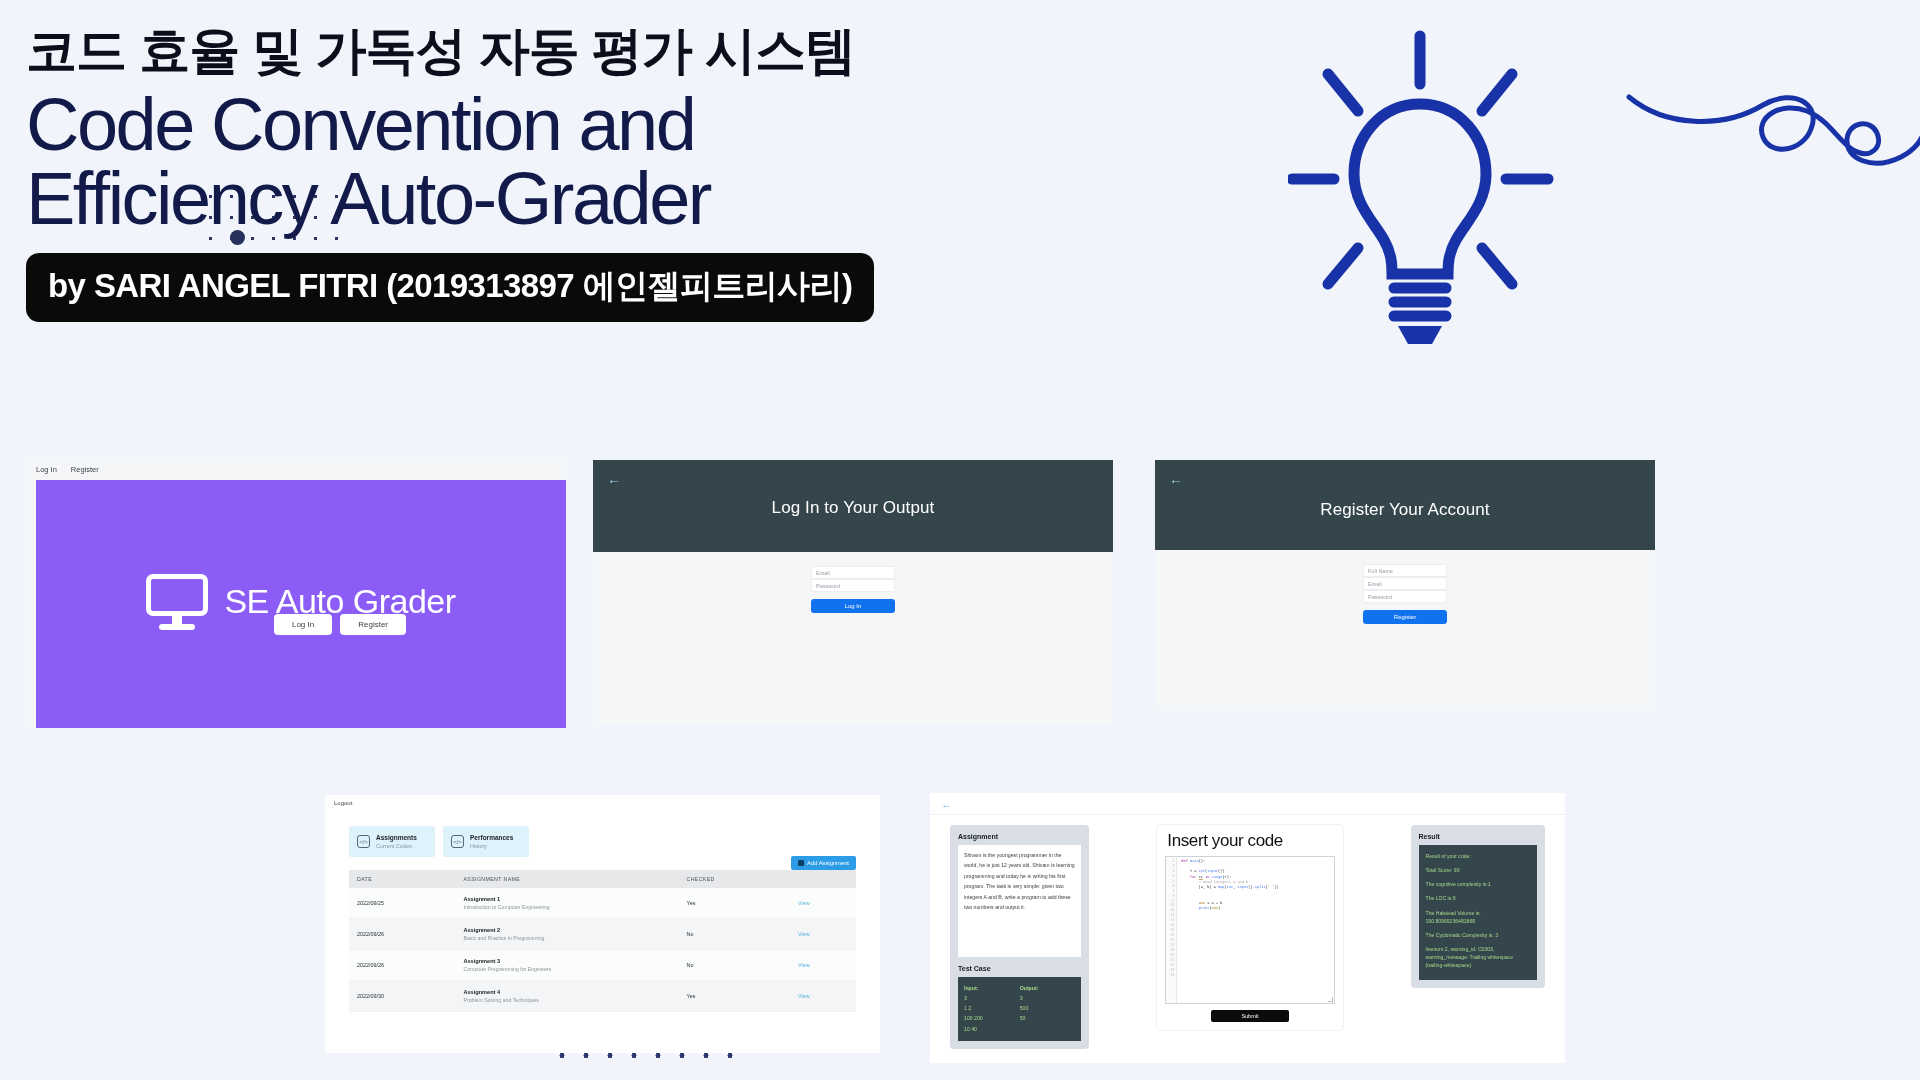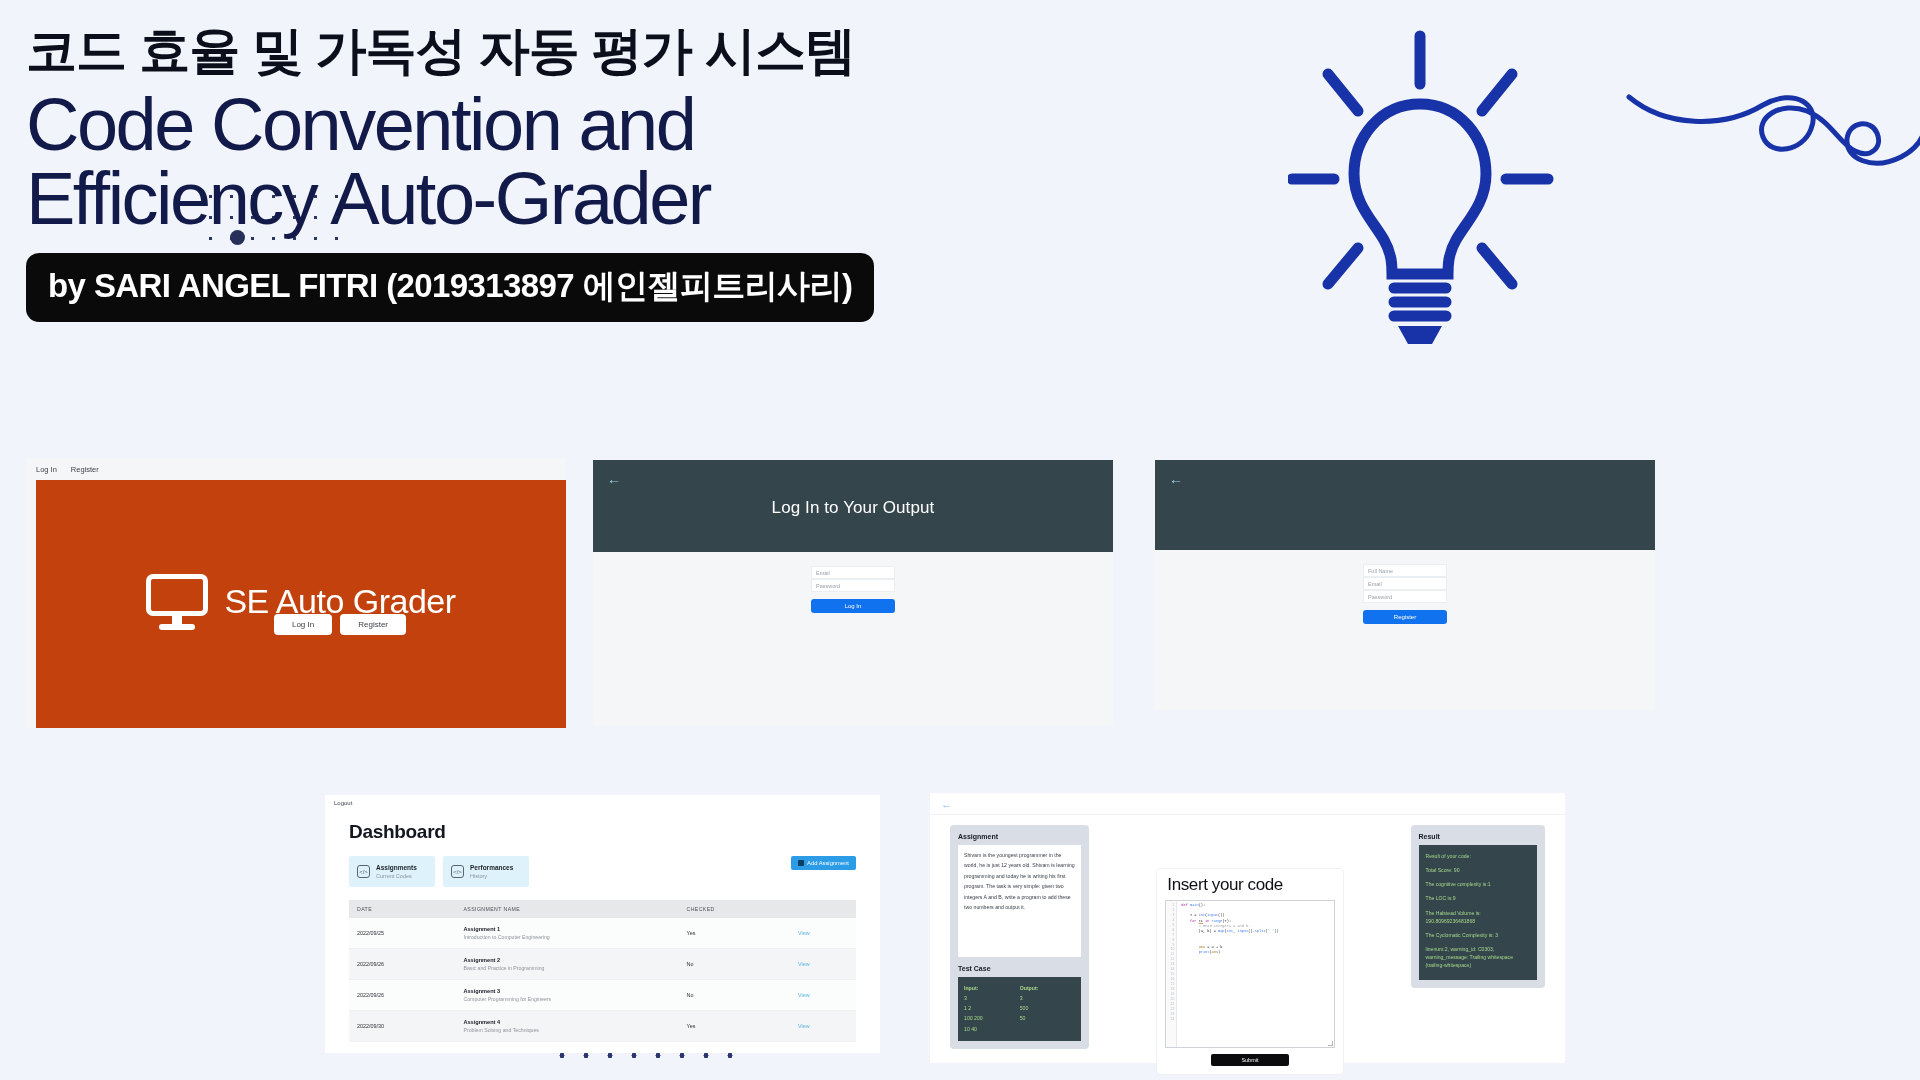--- a/index.html
+++ b/index.html
@@ -58,21 +58,21 @@
 
   
   #shot-landing { left: 26px; top: 458px; width: 540px; height: 270px;
     background: #f5f6f8; }
   #shot-landing .topnav {
     height: 22px; display: flex; align-items: center; gap: 14px;
     padding-left: 10px; font-size: 7.5px; color: #3b3f46;
   }
   #shot-landing .hero {
     position: absolute; left: 10px; top: 22px; right: 0px; bottom: 0px;
-    background: #c2410c; display: flex; align-items: center; justify-content: center;
+    background: #8b5cf6; display: flex; align-items: center; justify-content: center;
   }
   .hero-inner { display: flex; flex-direction: column; align-items: center; }
   .hero-row { display: flex; align-items: center; gap: 16px; }
   .monitor { width: 62px; height: 56px; position: relative; }
   .monitor .screen {
     width: 62px; height: 42px; border: 5px solid #fff; border-radius: 7px;
   }
   .monitor .stand {
     position: absolute; left: 26px; top: 42px; width: 10px; height: 8px; background: #fff;
   }
@@ -156,21 +156,21 @@
   .col-name { width: 44%; }
   .col-chk  { width: 22%; }
   .col-act  { width: 13%; }
 
   
   #shot-edit { left: 930px; top: 793px; width: 635px; height: 270px; background: #fff; }
   #shot-edit .tnav { height: 22px; border-bottom: 1px solid #eef0f3; }
   #shot-edit .back { color: #7fb7e8; font-size: 11px; padding: 5px 0 0 11px; }
   .edit-row { display: flex; gap: 0; padding: 10px 20px 0 20px; }
   .panelA { width: 143px; }
-  .panelB { width: 190px; margin-left: 68px; margin-top: 44px; }
+  .panelB { width: 190px; margin-left: 68px; }
   .panelC { width: 138px; margin-left: 68px; }
   .pcard { background: #d8dde6; border-radius: 4px; padding: 8px; }
   .ph { font-size: 7px; font-weight: 700; color: #171c24; margin-bottom: 5px; }
   .pbox-white { background: #fff; padding: 5px 6px; height: 112px; }
   .assign-text { font-size: 5.2px; line-height: 2.0; color: #3a4048; }
   .pbox-dark { background: #35454c; padding: 6px; height: 64px; }
   .tc-grid { display: flex; font-size: 5.2px; color: #a6d98a; line-height: 1.95; }
   .tc-col { width: 50%; }
   .tc-col .hd { font-weight: 700; }
   .editor-card { background: #fff; border-radius: 4px; padding: 4px 8px 8px 8px;
@@ -275,35 +275,35 @@
     <div class="form">
       <div class="fld">Email</div>
       <div class="fld">Password</div>
       <div class="sbtn">Log In</div>
     </div>
   </div>
 
   <div class="shot auth" id="shot-register">
     <div class="hdrbar">
       <span class="back">←</span>
+      <div class="h1">Register Your Account</div>
     </div>
     <div class="form">
       <div class="fld">Full Name</div>
       <div class="fld">Email</div>
       <div class="fld">Password</div>
       <div class="sbtn">Register</div>
     </div>
   </div>
 
   <div class="shot" id="shot-dash">
     <div class="tnav">
       <span>Logout</span>
     </div>
     <div class="body">
-      <div class="dash-title">Dashboard</div>
       <div class="cards">
         <div class="card">
           <div class="ci">&lt;/&gt;</div>
           <div>
             <div class="ct">Assignments</div>
             <div class="cs">Current Codes</div>
           </div>
         </div>
         <div class="card">
           <div class="ci">&lt;/&gt;</div>

